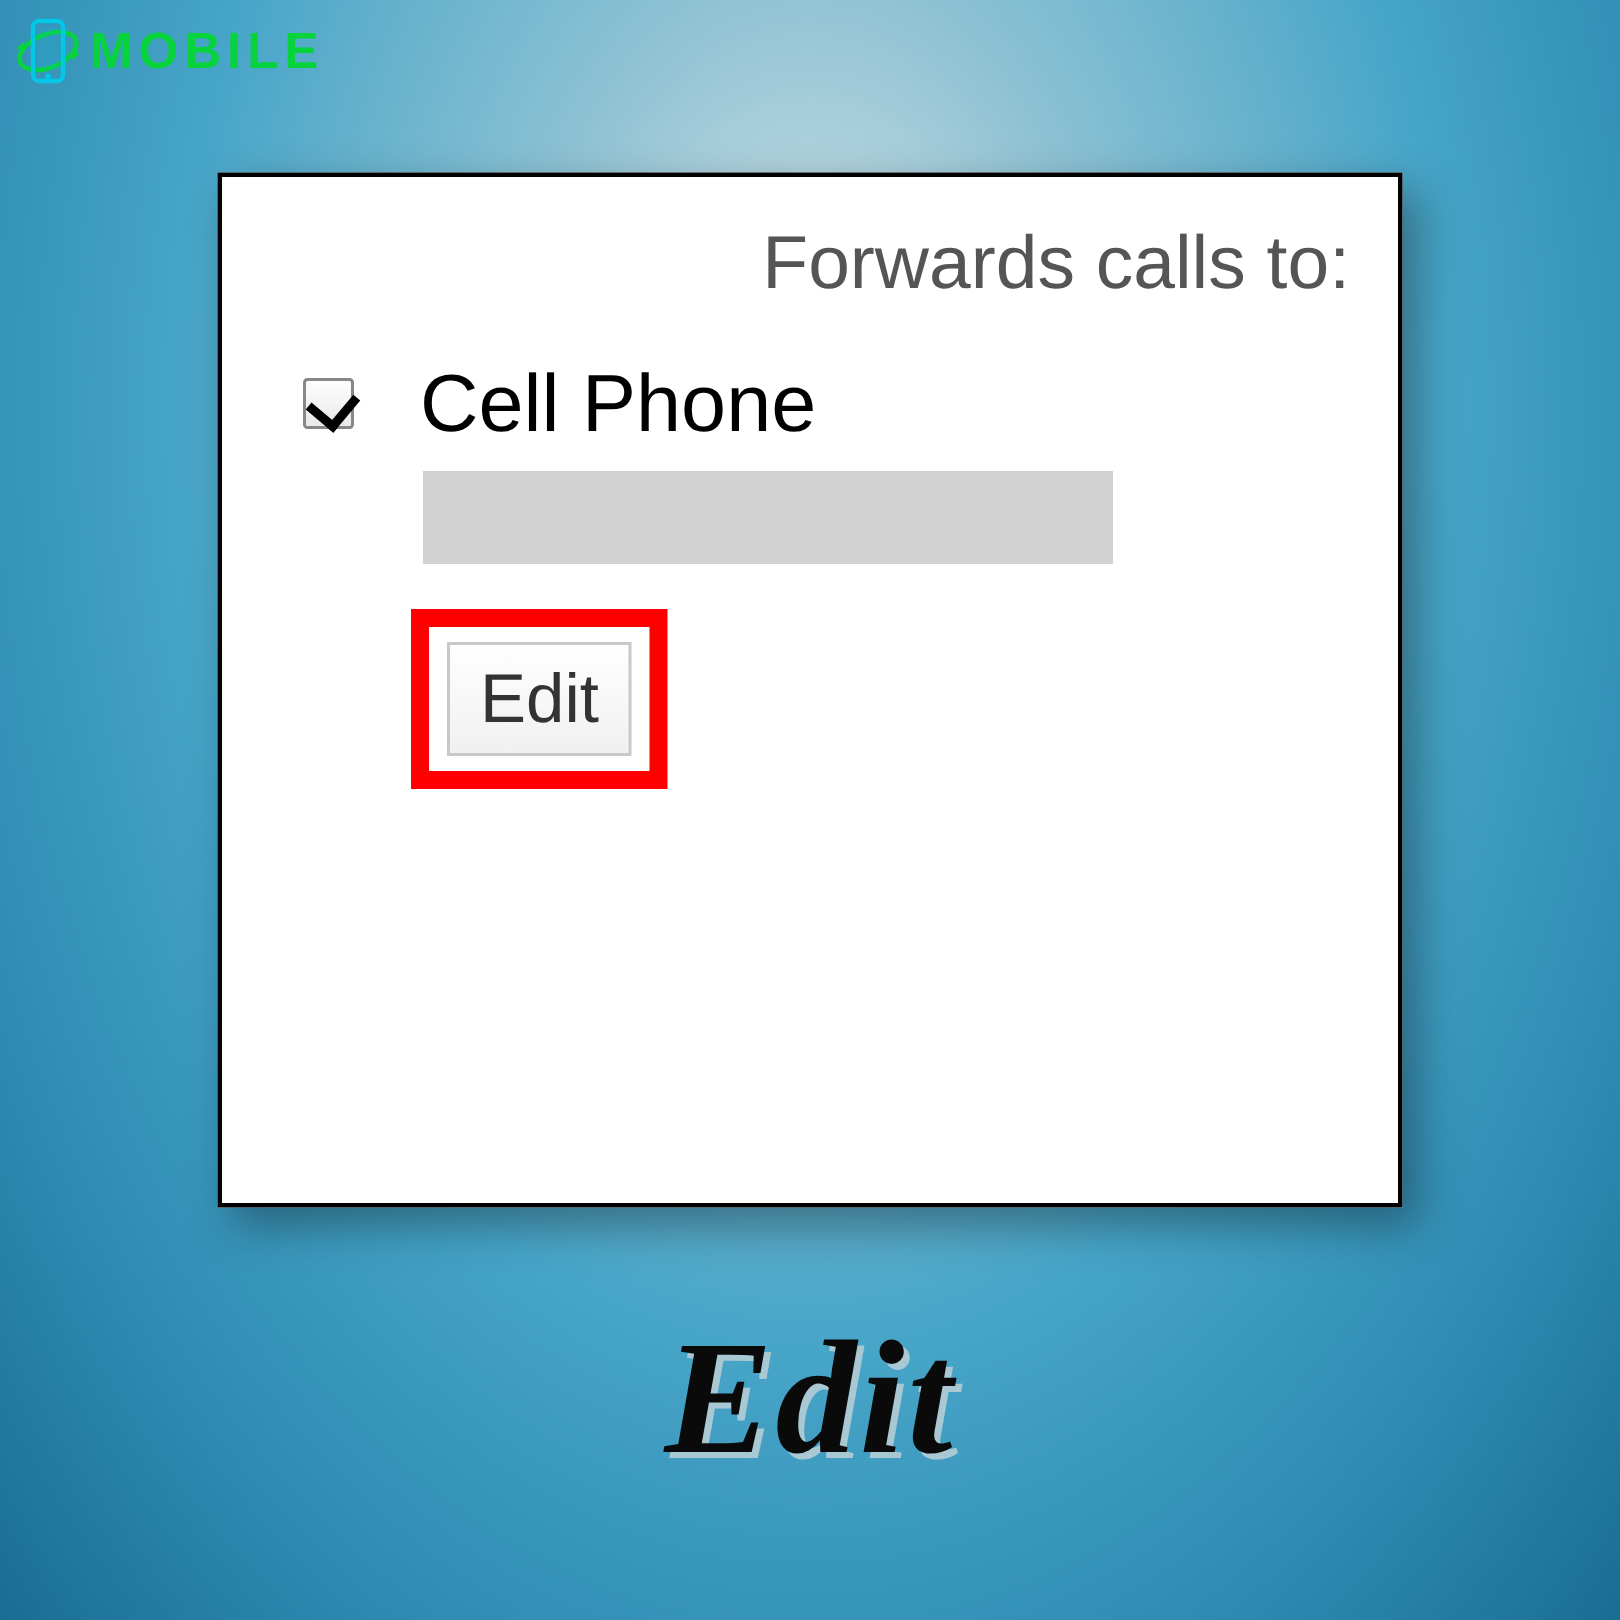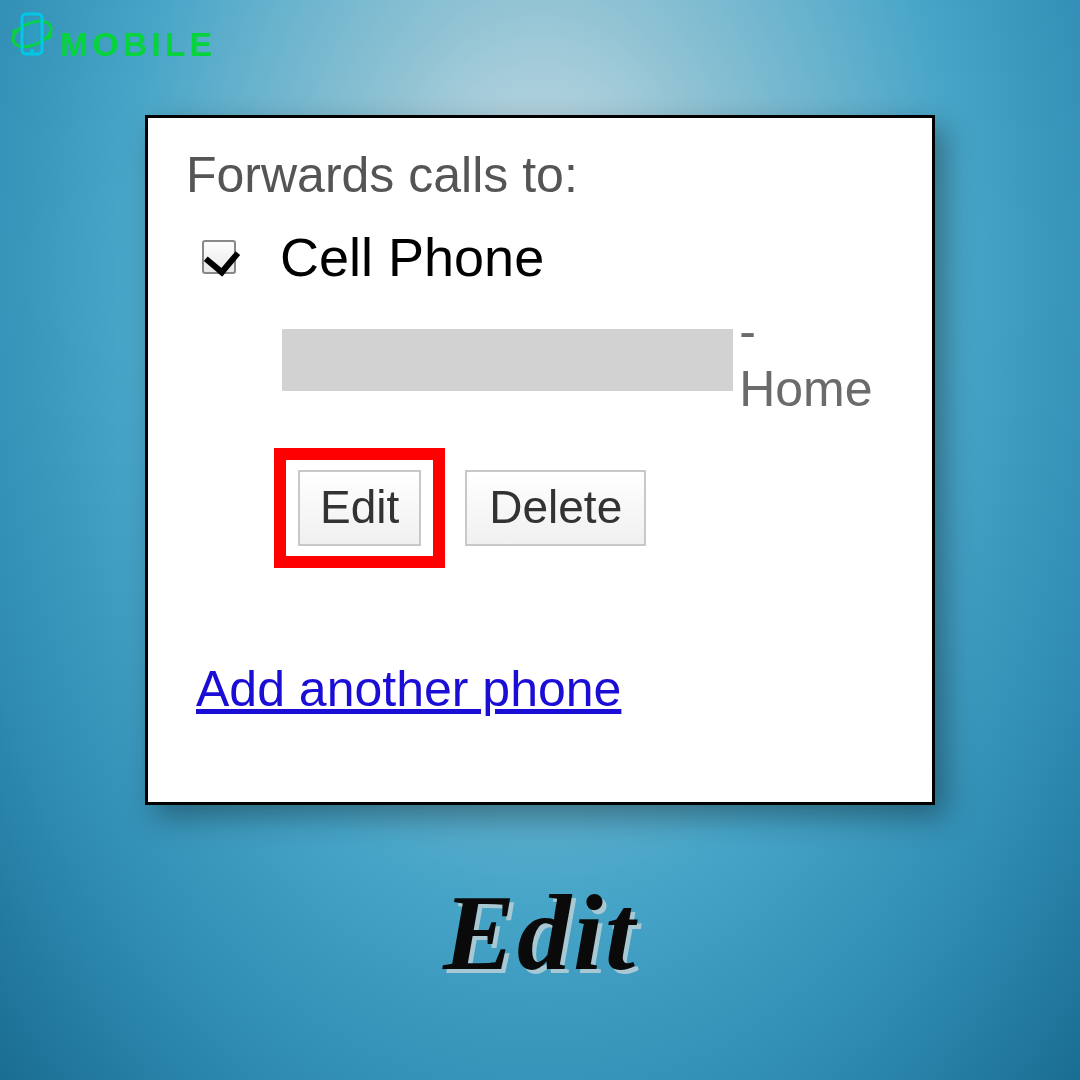--- a/index.html
+++ b/index.html
@@ -11,21 +11,21 @@
     position: relative;
     overflow: hidden;
   }
 
   
   .logo {
     position: absolute;
     top: 8px;
     left: 10px;
     display: flex;
-    align-items: flex-end;
+    align-items: center;
     gap: 6px;
   }
   .logo-icon {
     width: 44px;
     height: 52px;
     position: relative;
   }
   .logo-icon svg { width: 100%; height: 100%; }
   .logo-text {
     display: flex;
@@ -54,21 +54,22 @@
     border: 3px solid #000;
     padding: 28px 32px 26px 38px;
     filter: blur(0.35px);
     display: flex;
     flex-direction: column;
   }
   .heading {
     color: #555;
     font-size: 50px;
     font-weight: 400;
-    margin-bottom: 22px;
+    margin-bottom: 34px;
+    text-align: right;
   }
   .row-phone {
     display: flex;
     align-items: center;
     gap: 44px;
     margin-left: 16px;
     margin-bottom: 8px;
   }
   .checkbox {
     width: 34px;
@@ -188,27 +189,24 @@
   <div class="panel">
     <div class="heading">Forwards calls to:</div>
 
     <div class="row-phone">
       <div class="checkbox"></div>
       <div class="phone-label">Cell Phone</div>
     </div>
 
     <div class="row-number">
       <div class="redacted"></div>
-      <div class="type-label">- Home</div>
     </div>
 
     <div class="buttons-row">
       <div class="highlight-box">
         <button class="btn">Edit</button>
       </div>
-      <button class="btn delete">Delete</button>
     </div>
 
-    <a class="add-link">Add another phone</a>
   </div>
 </div>
 
 <div class="caption">Edit</div>
 
 </body></html>

